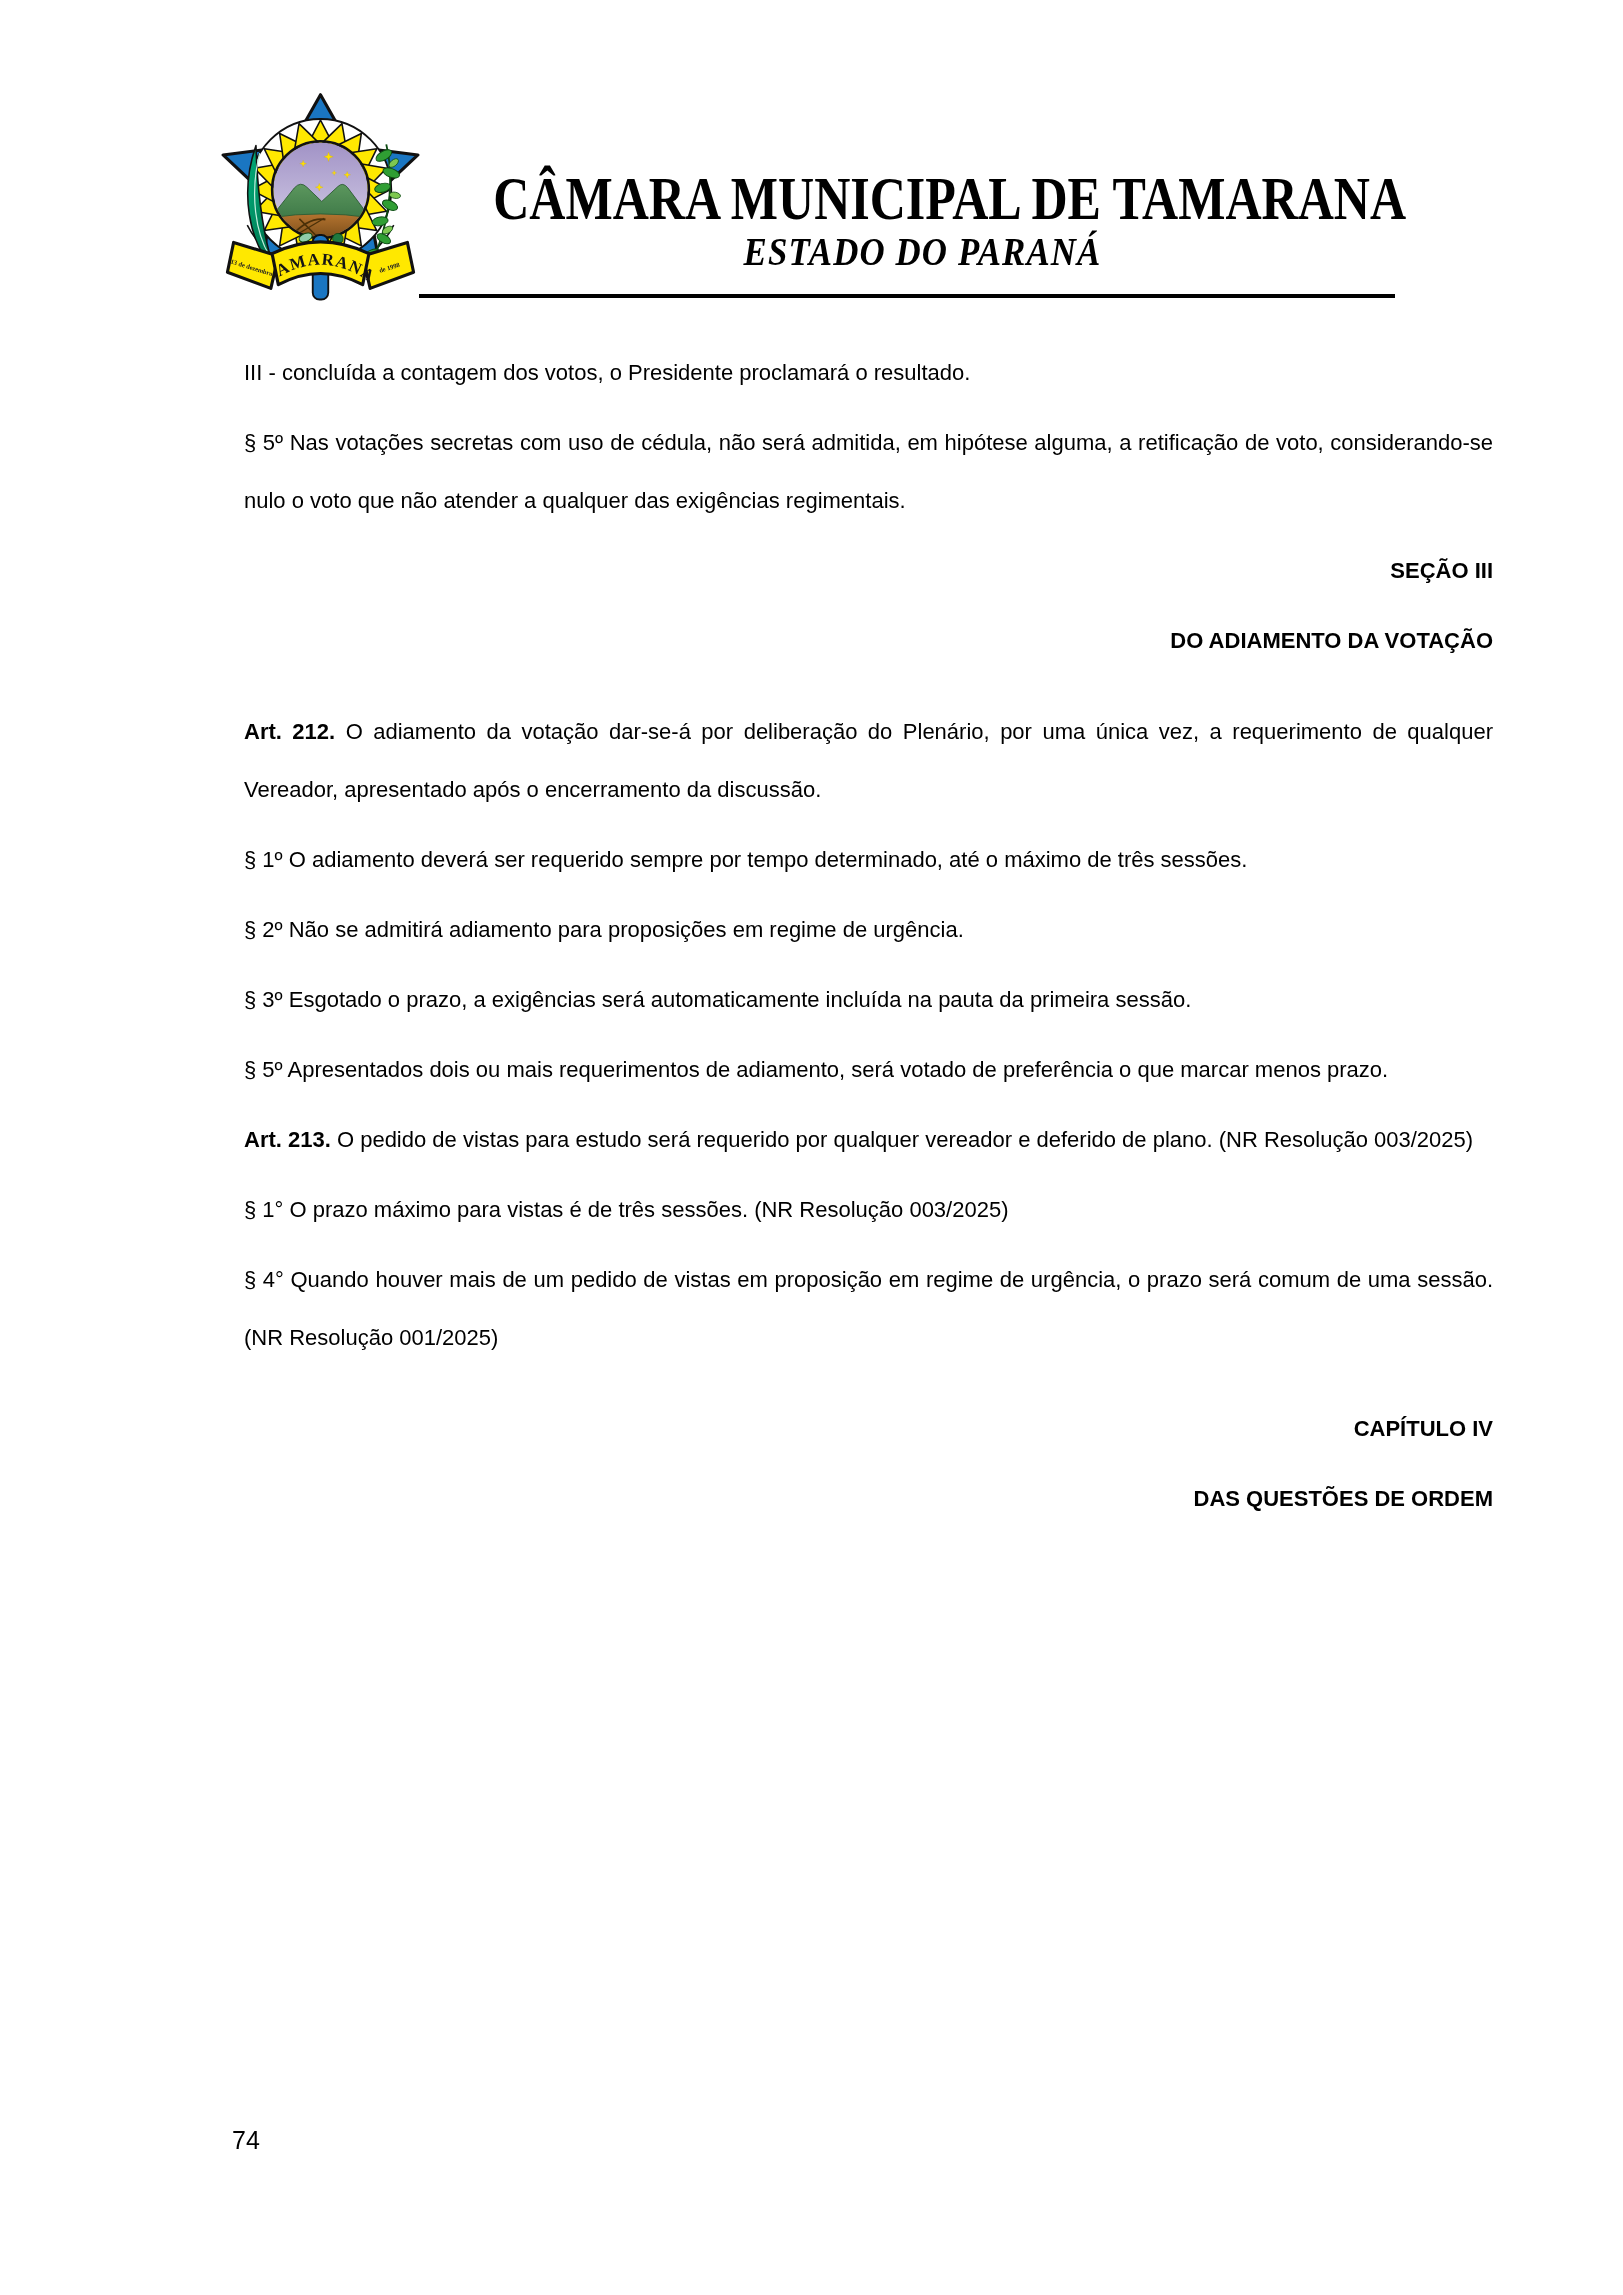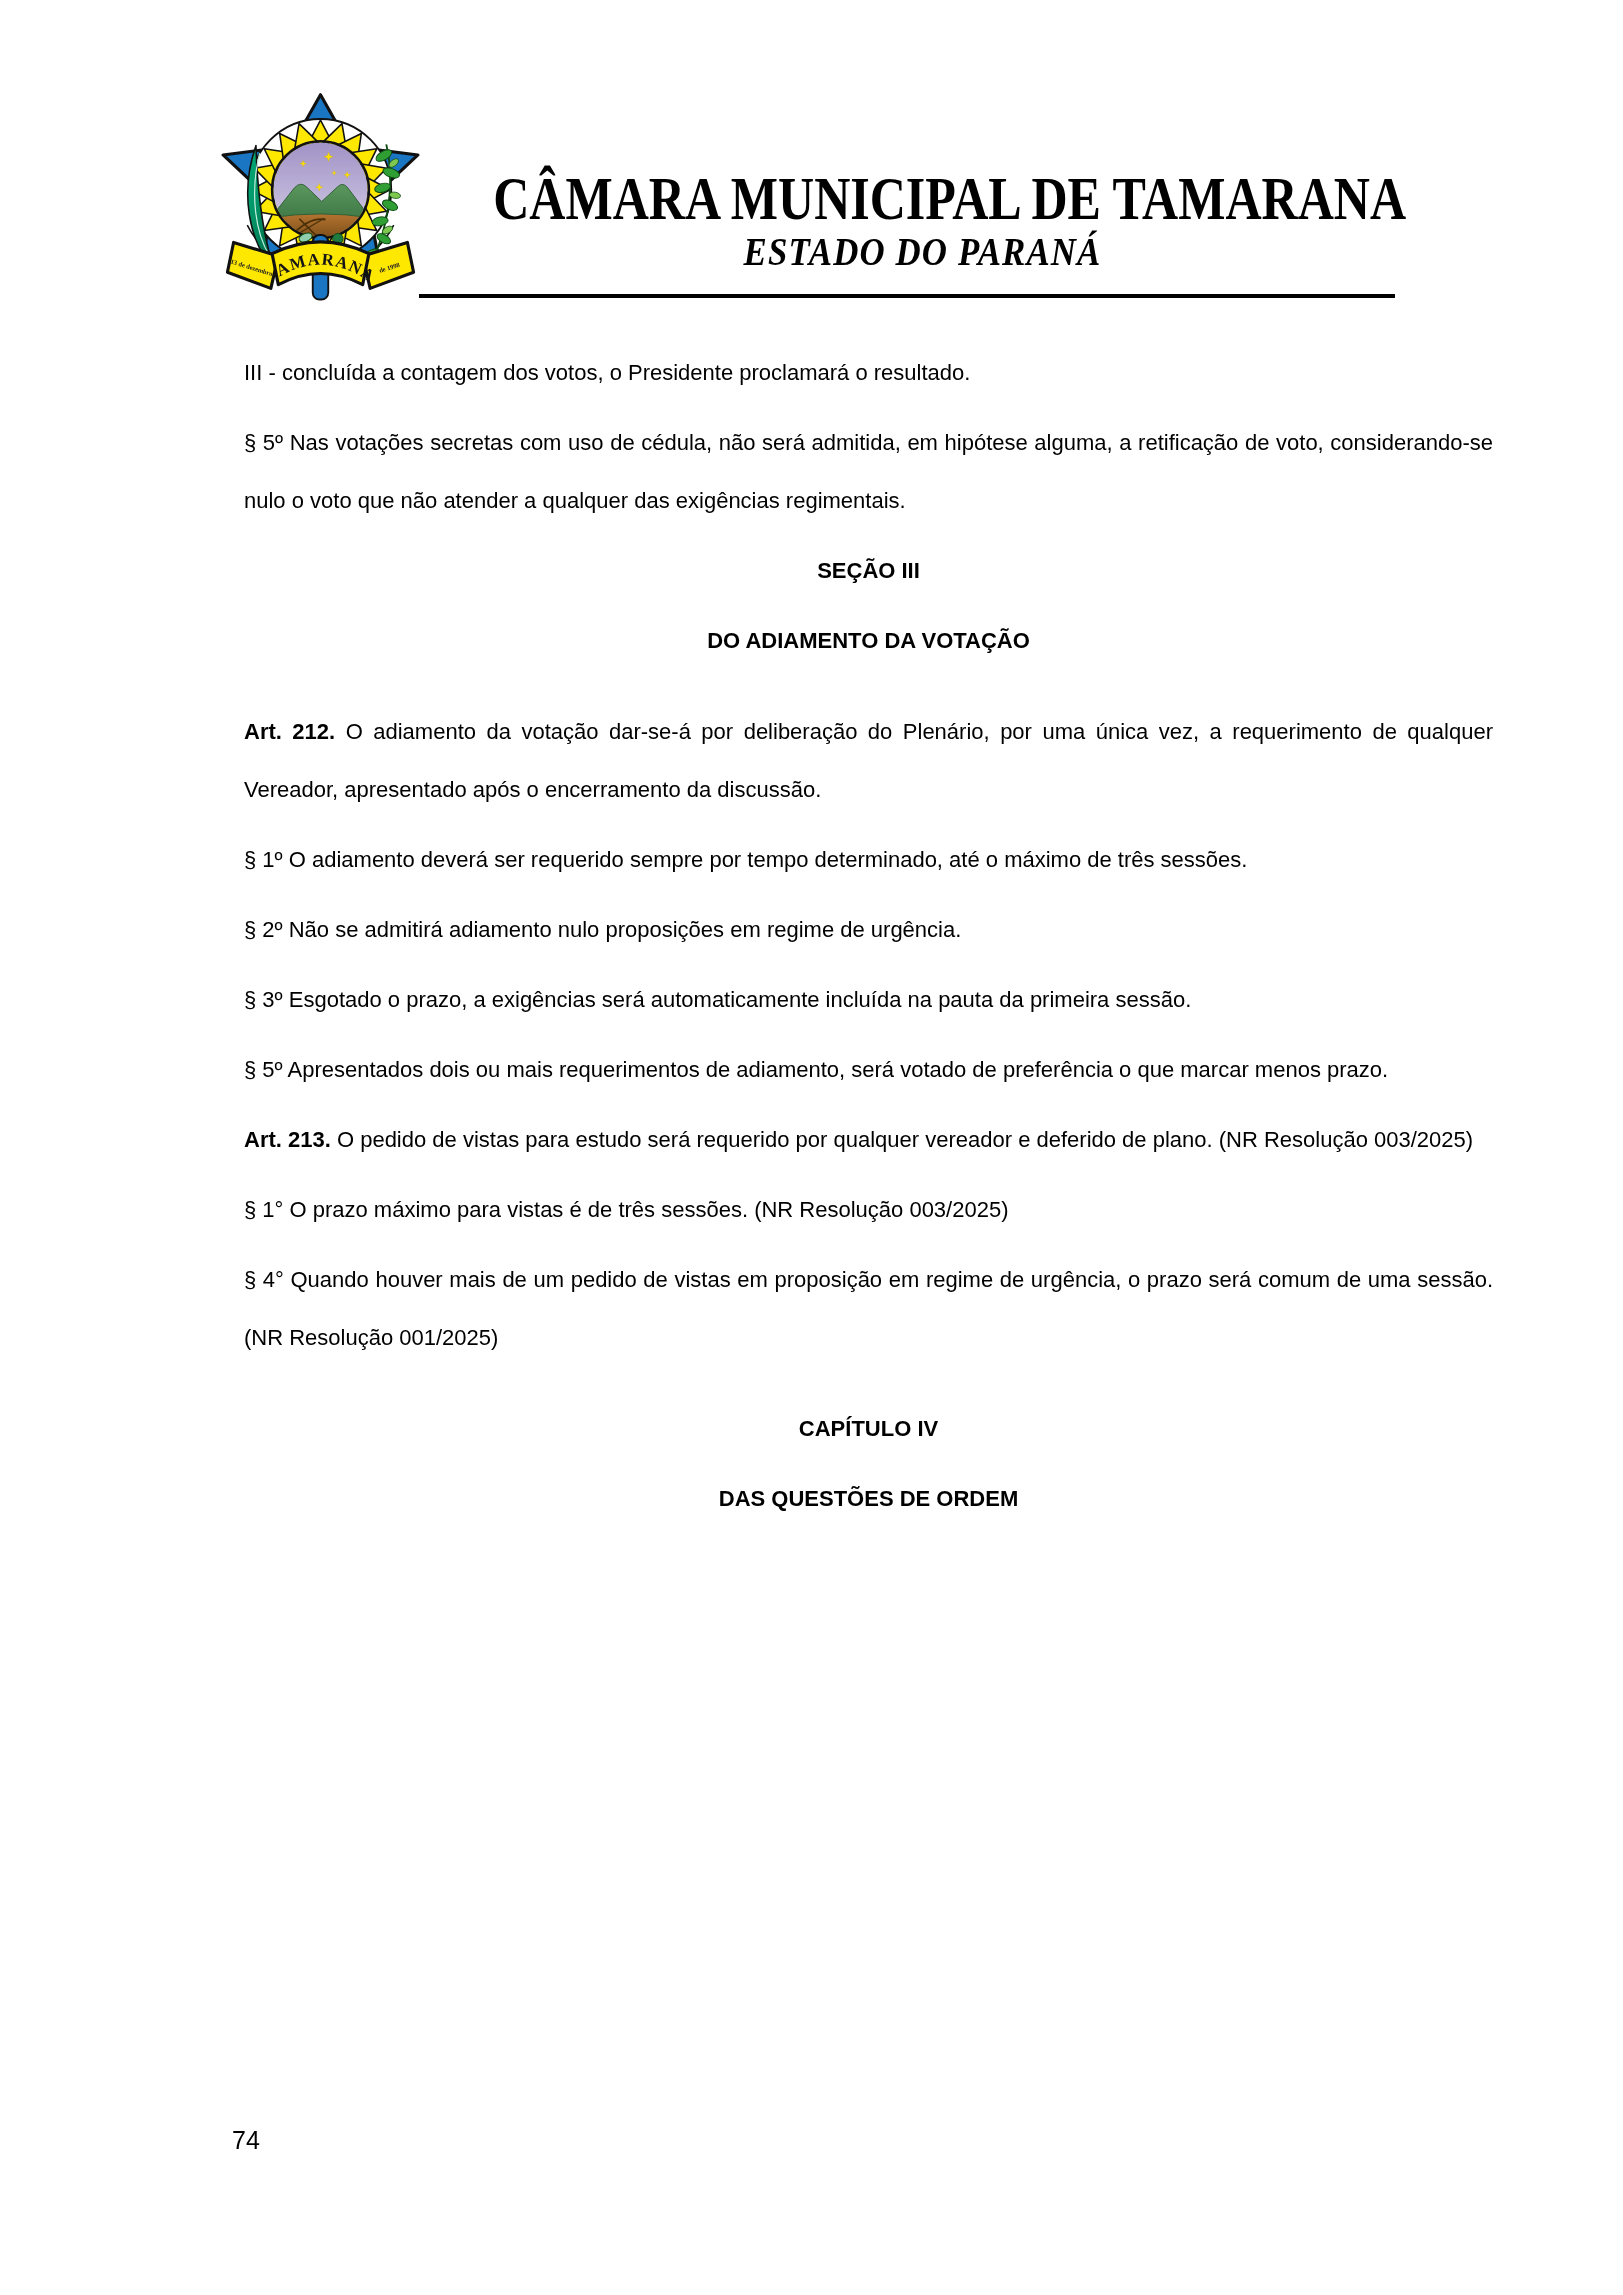--- a/index.html
+++ b/index.html
@@ -22,21 +22,21 @@
     transform:scaleX(0.85); transform-origin:50% 50%;
   }
   .header-rule { position:absolute; left:419px; top:294px; width:976px; height:3.9px; background:#000; }
 
   
   .doc {
     position:absolute; left:232px; top:332px; width:1273px;
     font-size:33px; line-height:58px; text-align:justify; text-justify:inter-word;
   }
   .doc p, .doc h2 { margin:12px; padding:0; font-size:22px; line-height:58px; }
-  .doc h2.heading { text-align:center; font-weight:bold; }
+  .doc h2.heading { text-align:right; font-weight:bold; }
   .doc p.para { font-weight:normal; }
   .doc p.para b { font-weight:bold; }
   .space-small { margin-top:11px !important; }
   .space-line  { margin-top:33px !important; }
 
   .page-number {
     position:absolute; left:232px; top:2125px; width:1273px;
     text-align:left; font-size:25px; line-height:1.2;
   }
 </style>
@@ -168,21 +168,21 @@
   <div class="org-subtitle">ESTADO DO PARANÁ</div>
   <div class="header-rule"></div>
 
   <div class="doc">
       <p class="para">III - concluída a contagem dos votos, o Presidente proclamará o resultado.</p>
       <p class="para">§ 5º Nas votações secretas com uso de cédula, não será admitida, em hipótese alguma, a retificação de voto, considerando-se nulo o voto que não atender a qualquer das exigências regimentais.</p>
       <h2 class="heading space-small">SEÇÃO III</h2>
       <h2 class="heading">DO ADIAMENTO DA VOTAÇÃO</h2>
       <p class="para space-line"><b>Art. 212.</b> O adiamento da votação dar-se-á por deliberação do Plenário, por uma única vez, a requerimento de qualquer Vereador, apresentado após o encerramento da discussão.</p>
       <p class="para">§ 1º O adiamento deverá ser requerido sempre por tempo determinado, até o máximo de três sessões.</p>
-      <p class="para">§ 2º Não se admitirá adiamento nulo proposições em regime de urgência.</p>
+      <p class="para">§ 2º Não se admitirá adiamento para proposições em regime de urgência.</p>
       <p class="para">§ 3º Esgotado o prazo, a exigências será automaticamente incluída na pauta da primeira sessão.</p>
       <p class="para">§ 5º Apresentados dois ou mais requerimentos de adiamento, será votado de preferência o que marcar menos prazo.</p>
       <p class="para"><b>Art. 213.</b> O pedido de vistas para estudo será requerido por qualquer vereador e deferido de plano. (NR Resolução 003/2025)</p>
       <p class="para">§ 1° O prazo máximo para vistas é de três sessões. (NR Resolução 003/2025)</p>
       <p class="para">§ 4° Quando houver mais de um pedido de vistas em proposição em regime de urgência, o prazo será comum de uma sessão. (NR Resolução 001/2025)</p>
       <h2 class="heading space-line">CAPÍTULO IV</h2>
       <h2 class="heading">DAS QUESTÕES DE ORDEM</h2>
     </div>
 
   <div class="page-number">74</div>

